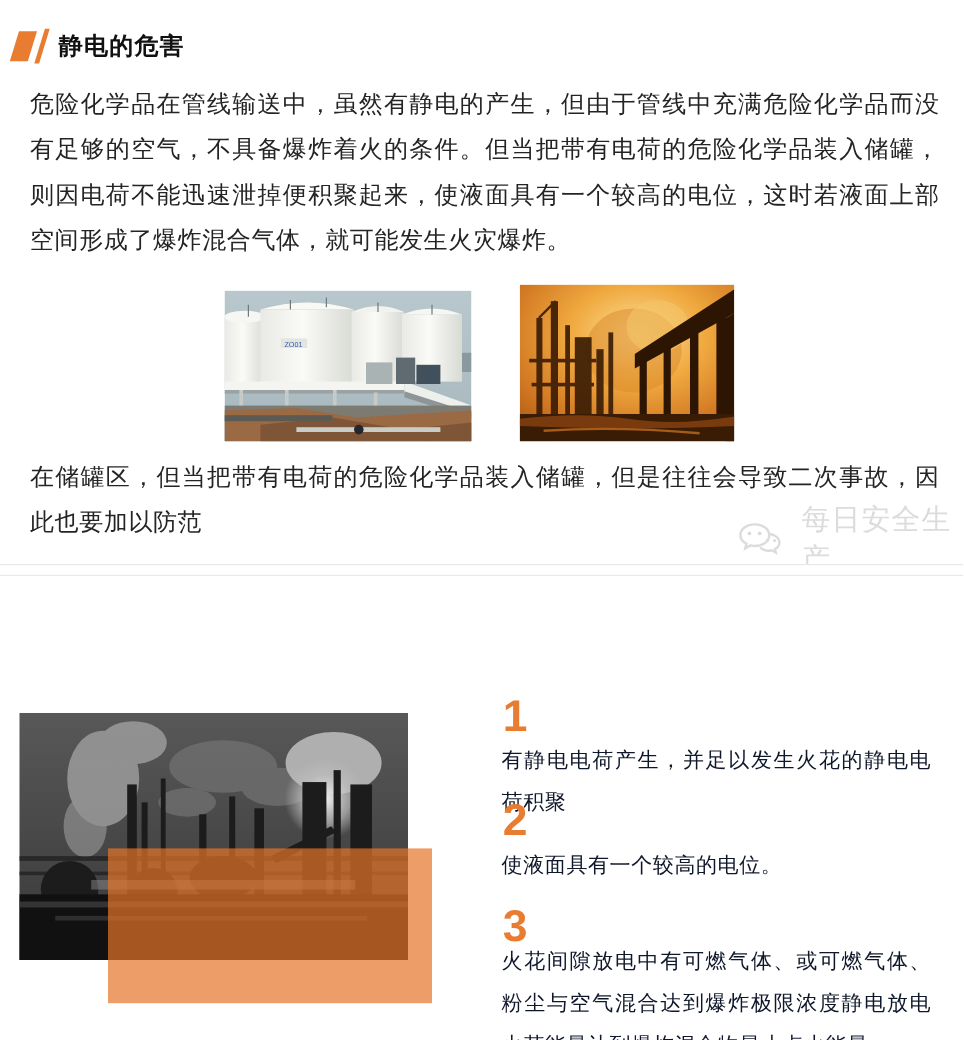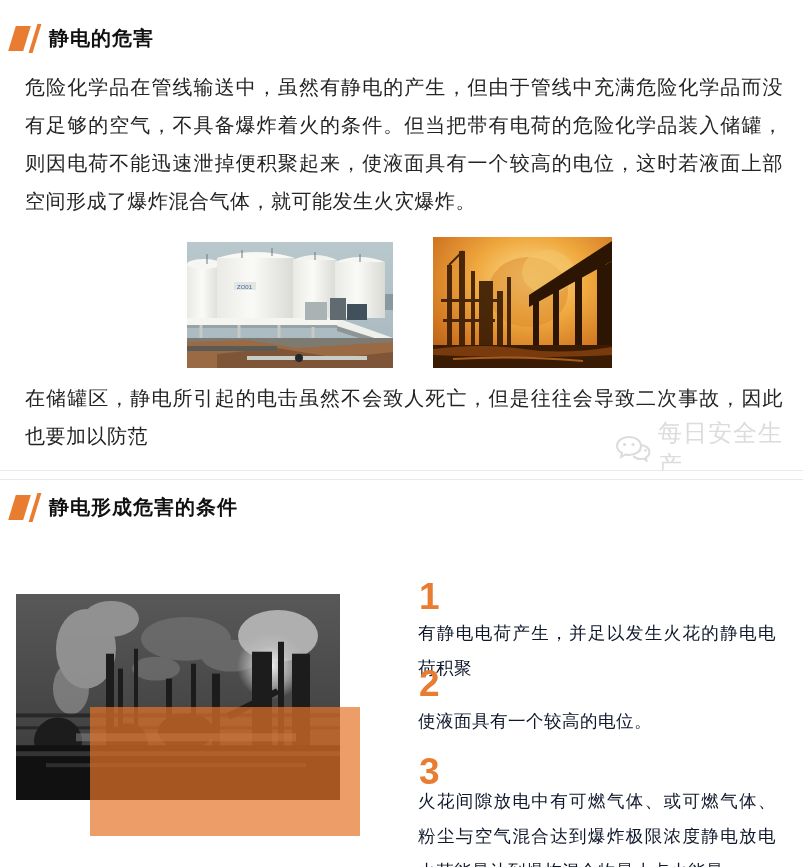--- a/index.html
+++ b/index.html
@@ -36,21 +36,21 @@
 
   
   .photo { position:absolute; overflow:hidden; }
   .photo svg { display:block; width:100%; height:100%; }
   .photo-tanks { left:187px; top:226px; width:206px; height:126px; }
   .photo-fire  { left:433px; top:221px; width:179px; height:131px; }
 
   
   .watermark {
     position:absolute; left:614px; top:401px;
-    display:flex; align-items:center; gap:6px;
+    display:flex; align-items:center; gap:16px;
     color:#dcdcdc;
   }
   .watermark svg { display:block; }
   .watermark-text { font-size:24px; letter-spacing:1px; color:#dcdcdc;
     text-shadow:0 1px 0 #ffffff; }
 
   
   .divider {
     position:absolute; left:0; top:454px; width:803px; height:10px;
     border-top:1px solid #e9e9e9; border-bottom:1px solid #e9e9e9;
@@ -197,21 +197,21 @@
         <rect x="164" y="28" width="8" height="98"></rect>
         <polygon points="179,24 172,28 172,131 179,131"></polygon>
       </g>
 
       <rect x="0" y="108" width="179" height="23" fill="#3a1c05"></rect>
       <path d="M0 112 Q50 106 90 112 T179 110 L179 118 Q100 122 0 118 Z" fill="#8a4410" opacity="0.8"></path>
       <path d="M20 122 Q80 118 150 124" stroke="#a65c18" stroke-width="2" fill="none"></path>
     </svg>
   </figure>
 
-  <p class="para para2">在储罐区，静电所引起的电击虽然不会致人死亡，但是往往会导致二次事故，因此也要加以防范</p>
+  <p class="para para2">在储罐区，但当把带有电荷的危险化学品装入储罐，但是往往会导致二次事故，因此也要加以防范</p>
 
   <div class="watermark">
     <span>
       <svg width="38" height="30" viewBox="0 0 38 30">
         <g fill="none" stroke="#dcdcdc" stroke-width="2">
           <path d="M15 3 C8 3 3 7 3 12 C3 15 5 17.5 8 19 L7 23 L11.5 20.5 C12.6 20.8 13.8 21 15 21 C22 21 27 17 27 12 C27 7 22 3 15 3 Z"></path>
           <path d="M27 11 C32 11.5 35.5 14.5 35.5 18 C35.5 20.3 34 22.3 31.8 23.5 L32.5 26.5 L29 24.6 C28.2 24.8 27.3 25 26.3 25 C23.5 25 21 23.8 19.5 22"></path>
         </g>
         <g fill="#dcdcdc">
           <circle cx="10.5" cy="10.5" r="1.6"></circle>
@@ -219,27 +219,20 @@
           <circle cx="25.5" cy="16.5" r="1.3"></circle>
             <circle cx="31.5" cy="16.5" r="1.3"></circle>
         </g>
       </svg>
     </span>
     <span class="watermark-text">每日安全生产</span>
   </div>
 
   <div class="divider"></div>
 
-  <div class="sec-header sec2-header">
-    <span class="slash-icon">
-      <span class="big"></span>
-        <span class="thin"></span>
-    </span>
-    <span class="sec-title">静电形成危害的条件</span>
-  </div>
 
   <figure class="photo photo-bw">
     <svg viewBox="0 0 324 207" preserveAspectRatio="none">
       <defs>
         <linearGradient id="bwsky" x1="0" y1="0" x2="0" y2="1">
           <stop offset="0" stop-color="#585858"></stop>
             <stop offset="1" stop-color="#383838"></stop>
         </linearGradient>
         <radialGradient id="bwglow" cx="0.5" cy="0.5" r="0.5">
           <stop offset="0" stop-color="#f2f2f2"></stop>

